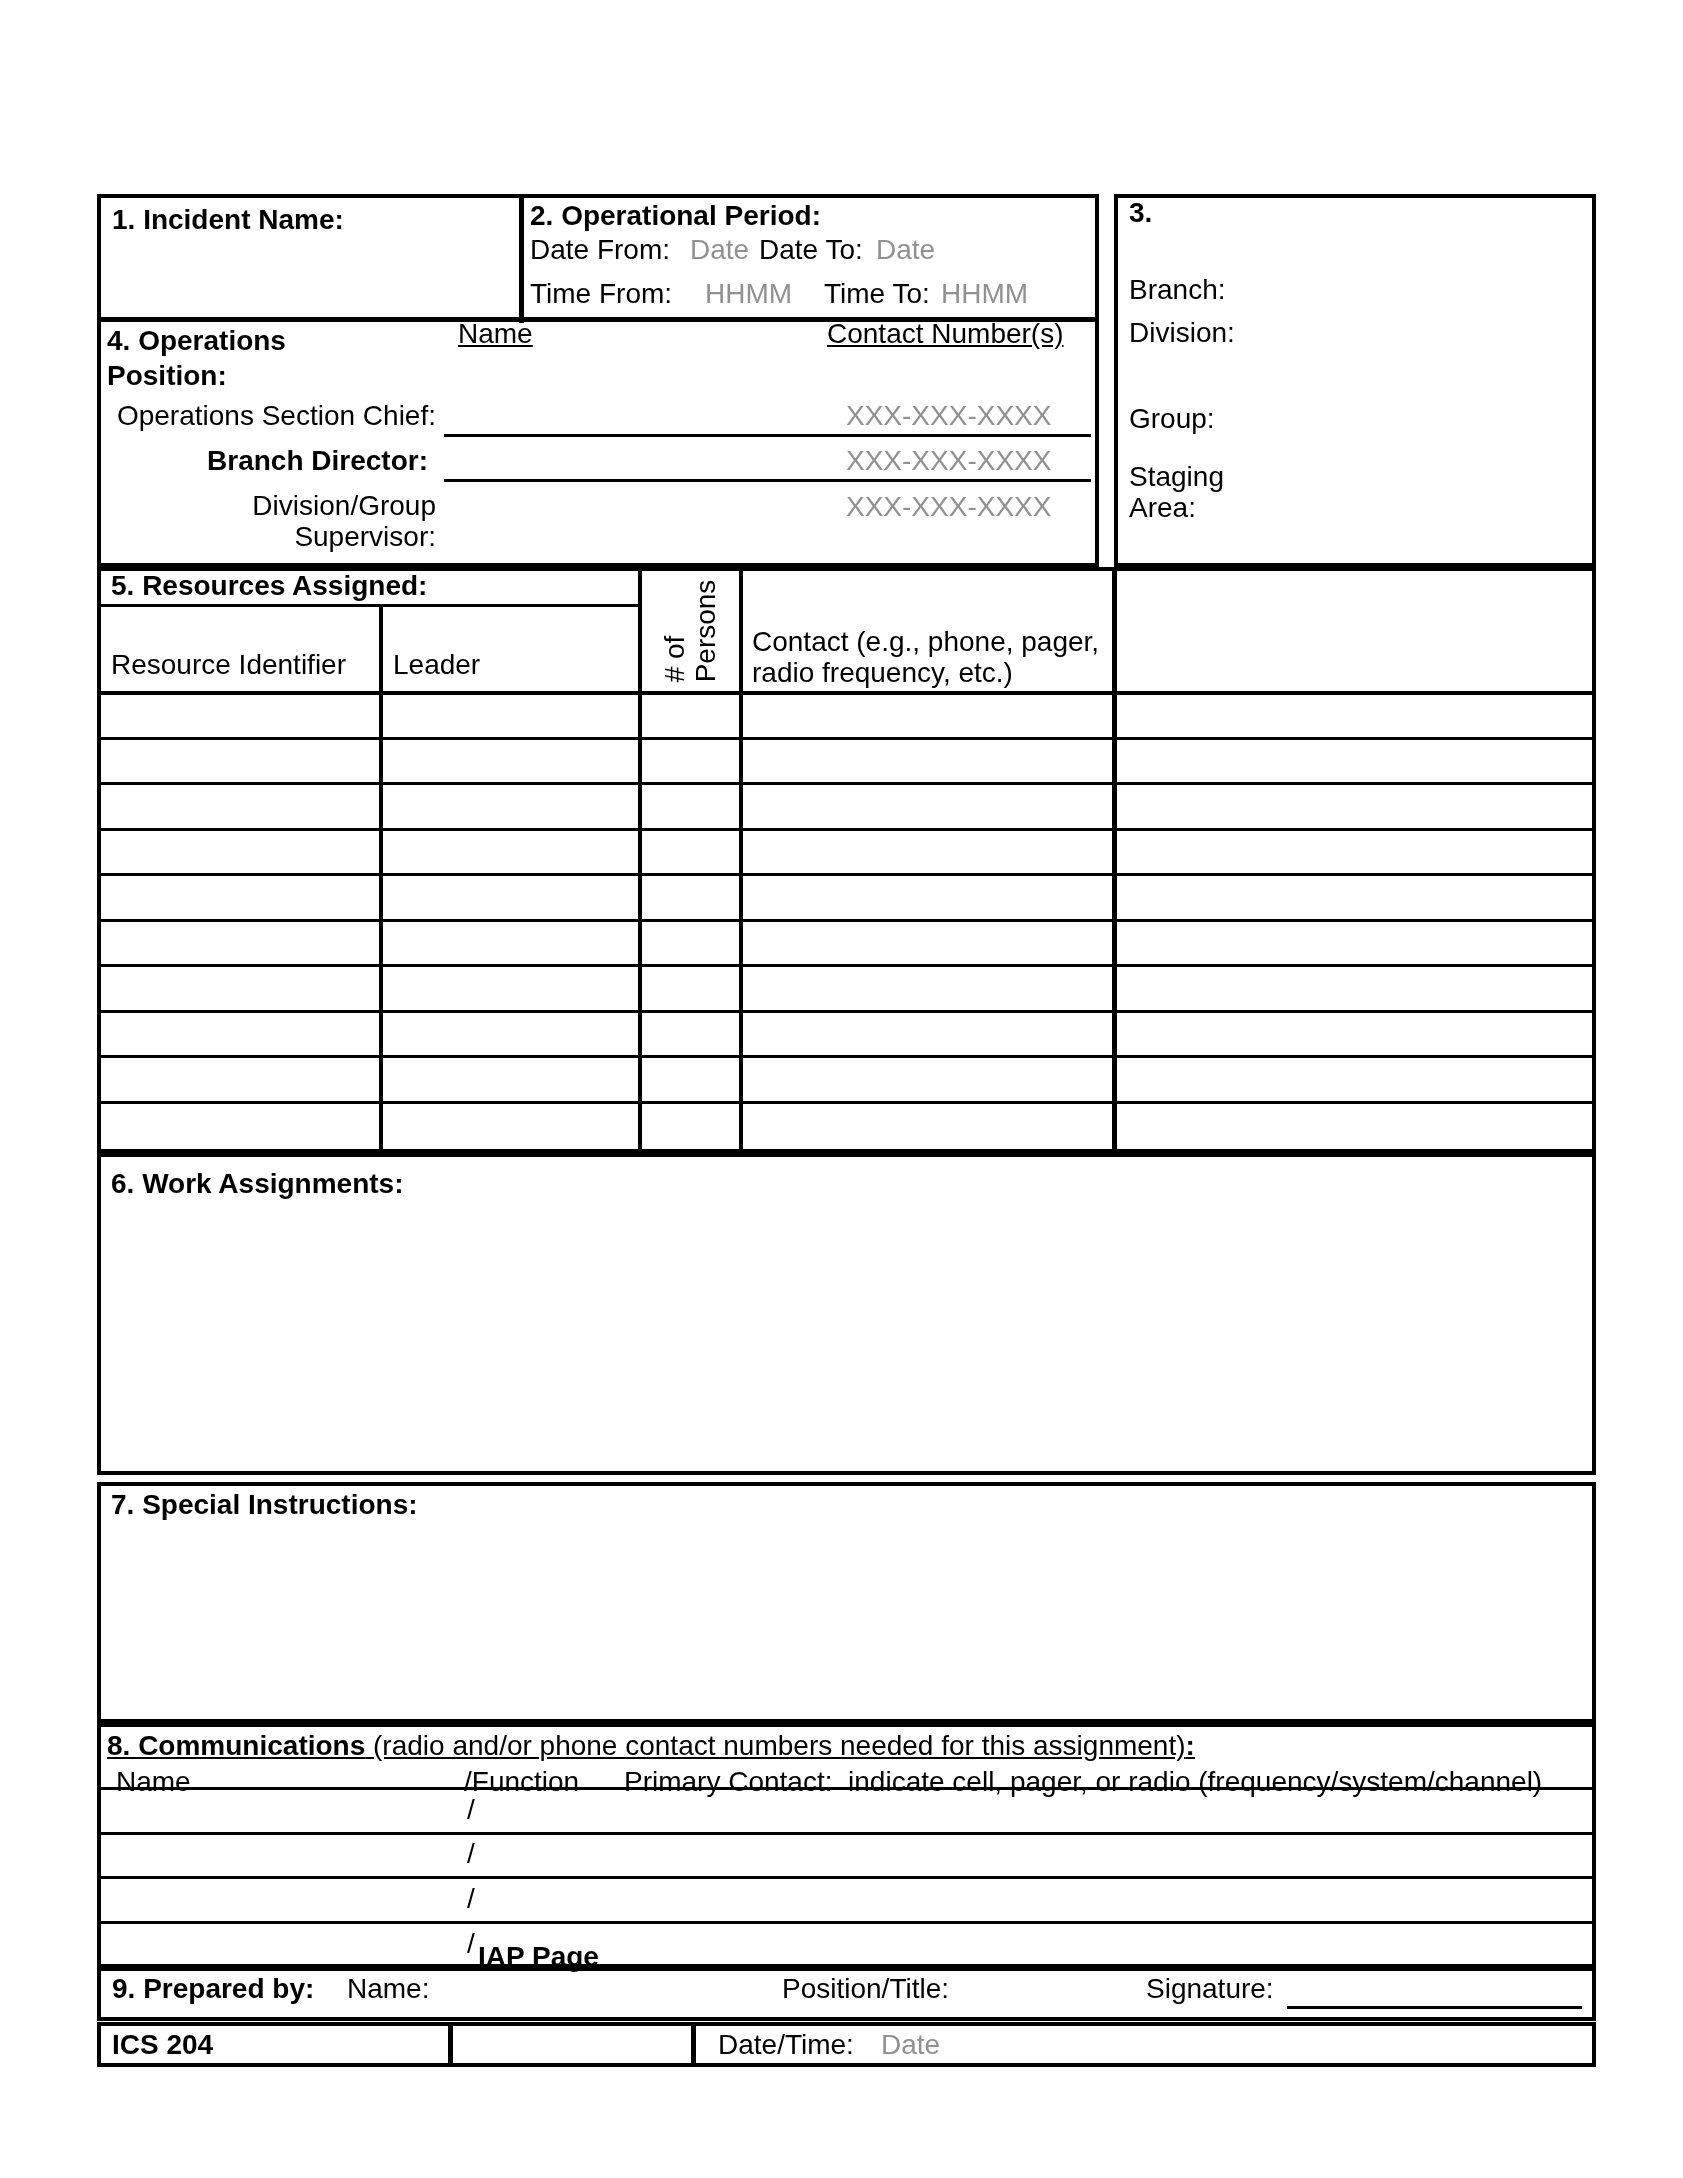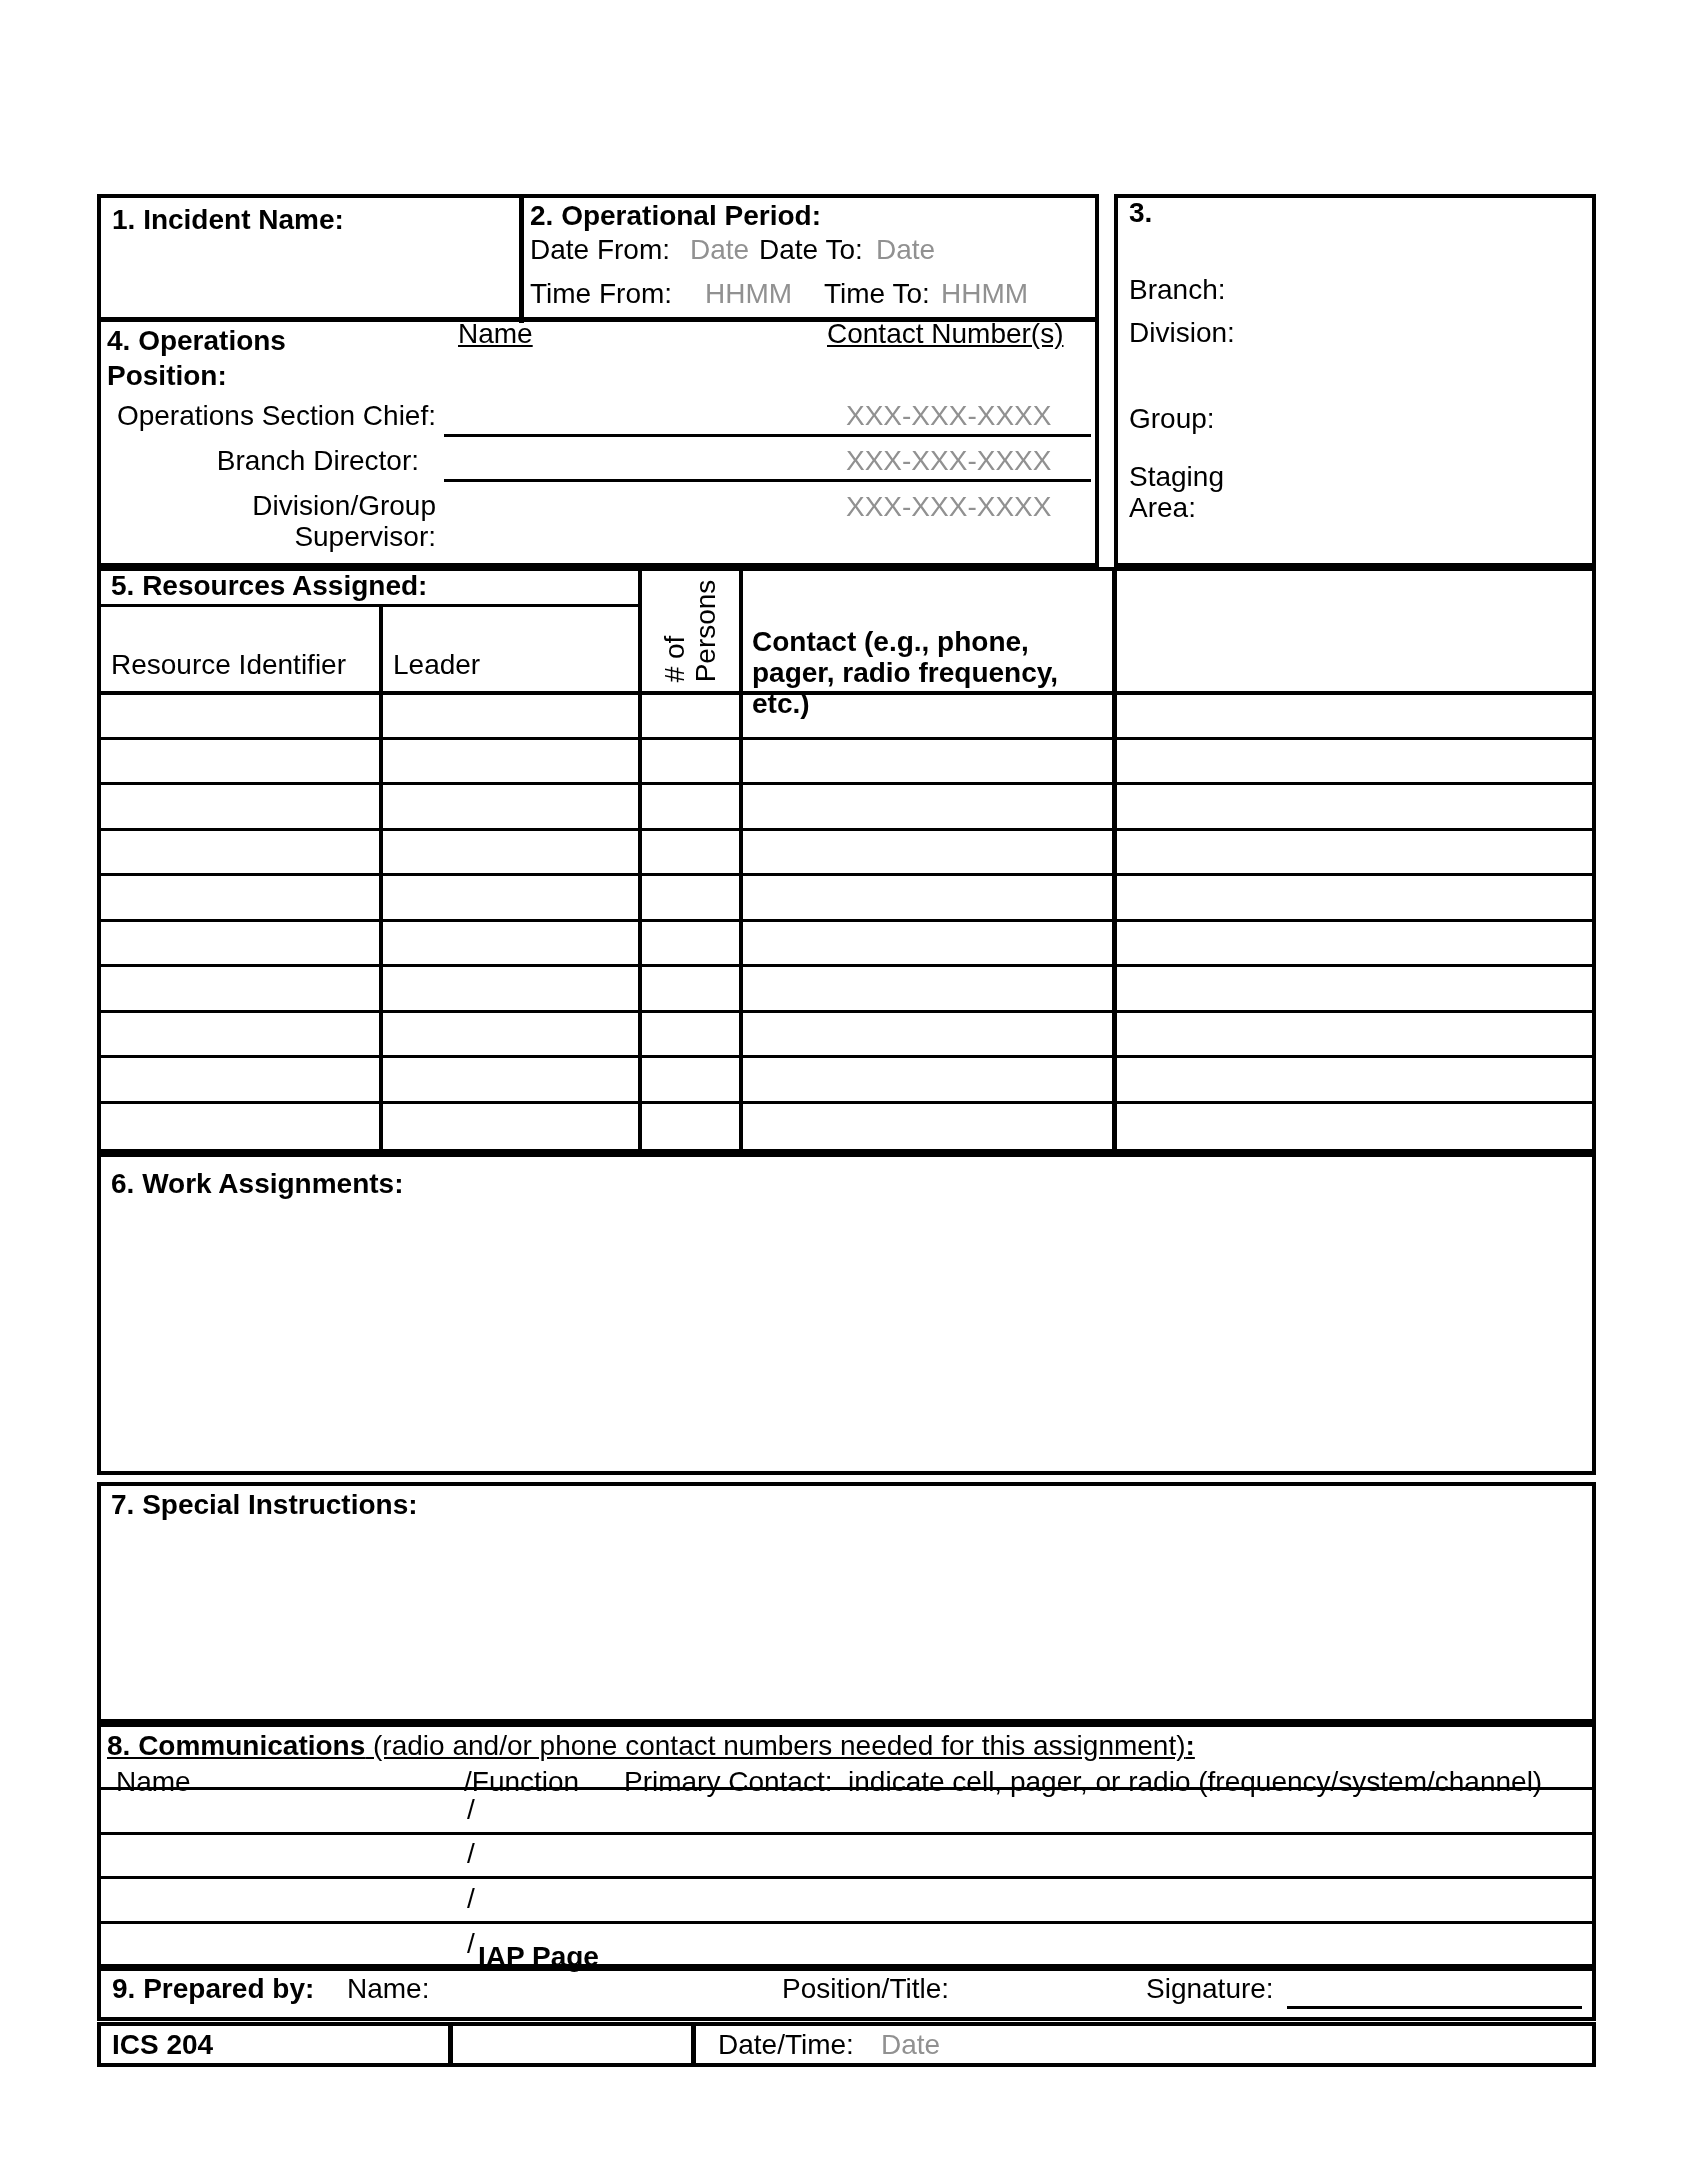--- a/index.html
+++ b/index.html
@@ -60,21 +60,21 @@
 
   <div class="t b" style="left:107px;top:323px;line-height:35px;"><span>4. Operations</span><br><span>Position:</span></div>
   <div class="t u" style="left:458px;top:317px;">Name</div>
   <div class="t u" style="left:827px;top:317px;">Contact Number(s)</div>
 
   <div class="t ralign" style="left:104px;top:399px;width:332px;">Operations Section Chief:</div>
   <div class="t g" style="left:846px;top:399px;">XXX-XXX-XXXX</div>
   <div class="field" style="left:446px;top:396px;width:391px;height:38px;"></div>
   <div class="hl" style="left:444px;top:434px;width:647px;height:3px;"></div>
 
-  <div class="t ralign" style="left:87px;top:444px;width:332px;">Branch Director:</div>
+  <div class="t ralign" style="left:96px;top:444px;width:332px;font-weight:bold;">Branch Director:</div>
   <div class="t g" style="left:846px;top:444px;">XXX-XXX-XXXX</div>
   <div class="field" style="left:446px;top:440px;width:391px;height:38px;"></div>
   <div class="hl" style="left:444px;top:479px;width:647px;height:3px;"></div>
 
   <div class="t ralign" style="left:104px;top:490px;width:332px;line-height:31px;"><span>Division/Group</span><br><span>Supervisor:</span></div>
   <div class="t g" style="left:846px;top:490px;">XXX-XXX-XXXX</div>
   <div class="field" style="left:446px;top:485px;width:391px;height:59px;"></div>
 
   <div class="t b" style="left:1129px;top:196px;">3.</div>
   <div class="t" style="left:1129px;top:273px;">Branch:</div>
@@ -91,21 +91,21 @@
   <div class="t" style="left:111px;top:648px;">Resource Identifier</div>
   <div class="t" style="left:393px;top:648px;">Leader</div>
 
   <div class="rot" style="left:621px;top:561px;width:139px;height:139px;">
     <div class="inner">
         <span style="display:block;"># of</span>
         <span style="display:block;">Persons</span>
       </div>
   </div>
 
-  <div class="t wrap" style="left:752px;top:626px;width:356px;line-height:31px;white-space:normal;font-weight:bold;">Contact (e.g., phone, pager, radio frequency, etc.)</div>
+  <div class="t wrap" style="left:752px;top:626px;width:356px;line-height:31px;white-space:normal;">Contact (e.g., phone, pager, radio frequency, etc.)</div>
 
   <div class="vl" style="left:379px;top:607px;width:4px;height:544px;"></div>
   <div class="vl" style="left:638px;top:567px;width:4px;height:583px;"></div>
   <div class="vl" style="left:739px;top:567px;width:4px;height:583px;"></div>
   <div class="vl" style="left:1112px;top:567px;width:5px;height:583px;"></div>
   <div class="hl" style="left:101px;top:691px;width:1491px;height:4px;"></div>
   <div id="res-rows">
       <div class="field" style="left: 101px; top: 695px; width: 278px; height: 42px;"></div>
       <div class="field" style="left: 383px; top: 695px; width: 254px; height: 42px;"></div>
       <div class="field" style="left: 642px; top: 695px; width: 97px; height: 42px;"></div>

